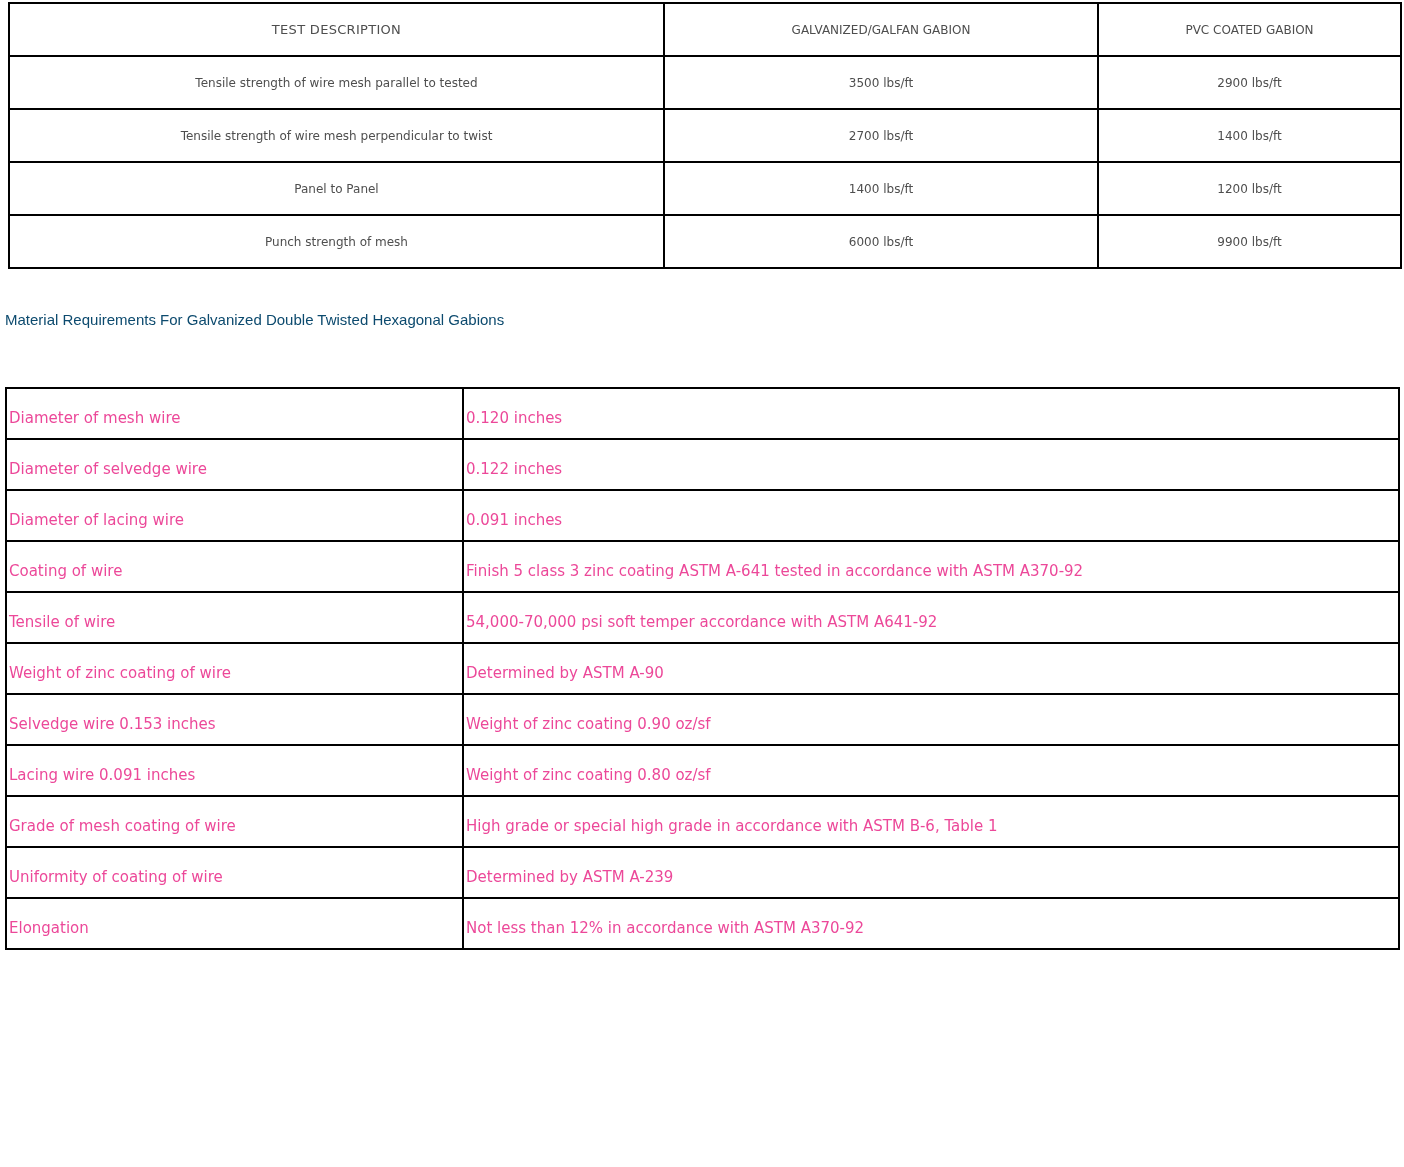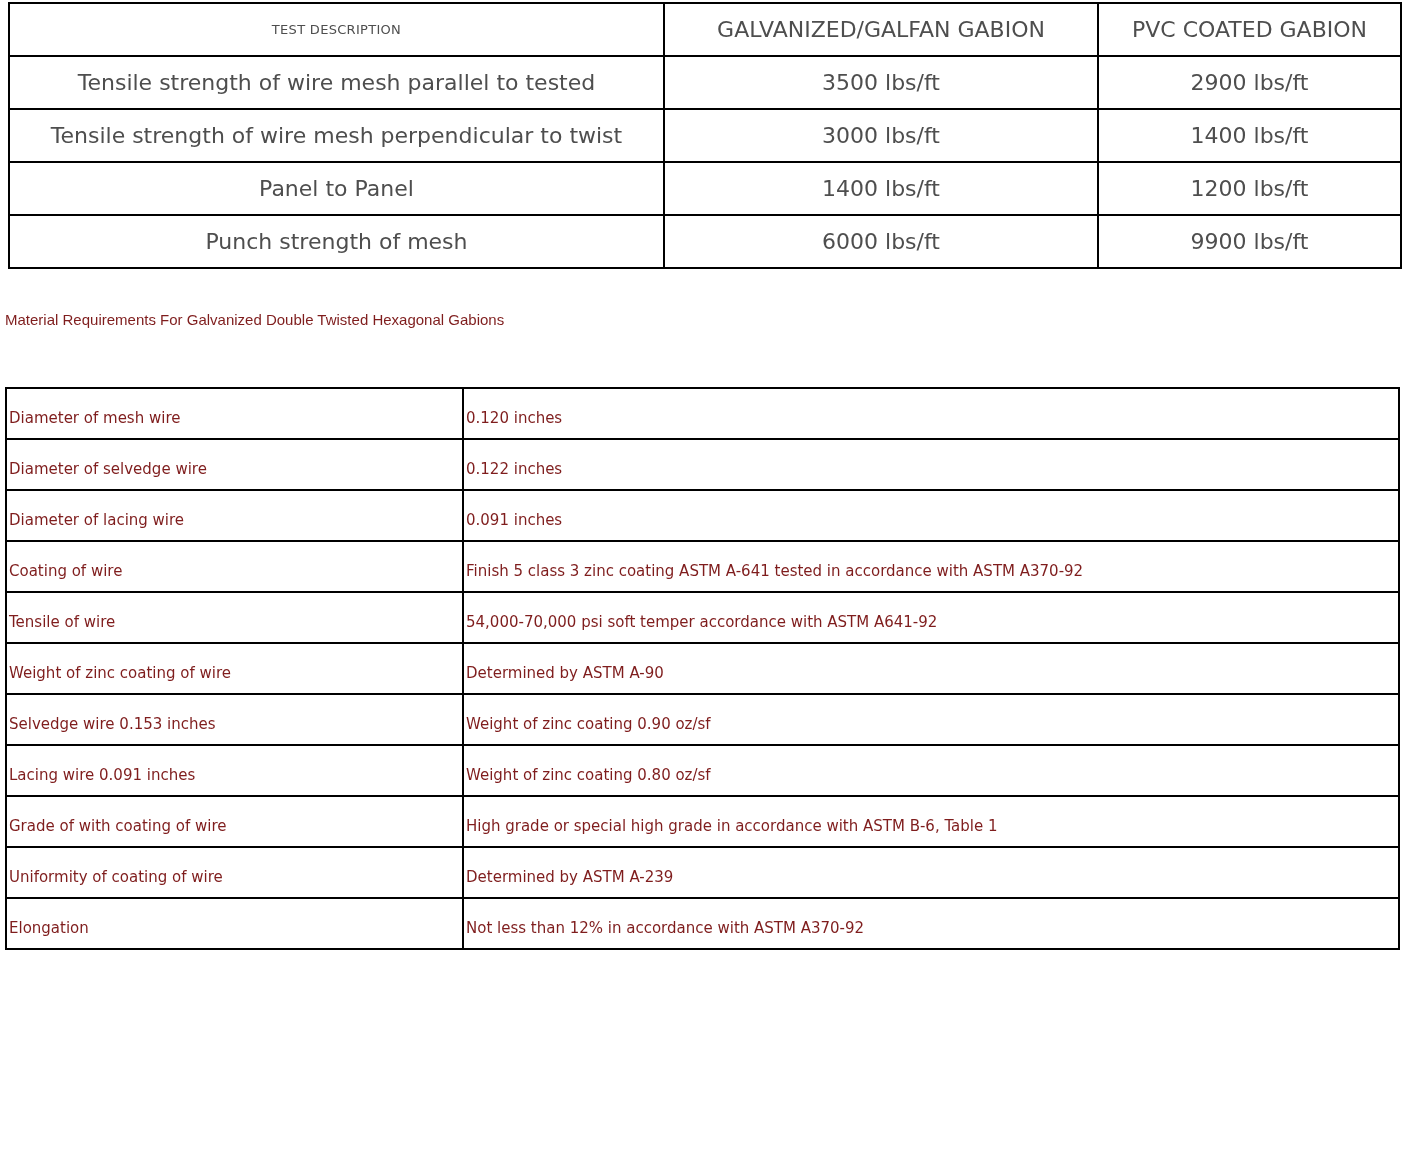--- a/index.html
+++ b/index.html
@@ -24,21 +24,21 @@
     width: 1392px;
     margin: 2px 0 0 8px;
   }
   table.tests-table th,
   table.tests-table td {
     border: 2px solid #000000;
     height: 53px;
     text-align: center;
     vertical-align: middle;
     font-weight: normal;
-    font-size: 22px;
+    font-size: 12px;
     color: #4e4e4e;
     padding: 0;
     overflow: hidden;
     white-space: nowrap;
   }
   table.tests-table th.desc-header {
     font-size: 13px;
     letter-spacing: 0.3px;
   }
   .col-desc  { width: 655px; }
@@ -46,37 +46,37 @@
   .col-pvc   { width: 303px; }
 
   
   .section-heading {
     margin: 41px 0 0 5px;
     height: 20px;
     line-height: 20px;
     font-family: "Liberation Sans", sans-serif;
     font-size: 15px;
     font-weight: normal;
-    color: #7f1d1d;
+    color: #0c4a6e;
   }
 
   
   table.materials-table {
     border-collapse: collapse;
     table-layout: fixed;
     width: 1393px;
     margin: 57px 0 0 5px;
   }
   table.materials-table td {
     border: 2px solid #000000;
     height: 51px;
     text-align: left;
     vertical-align: middle;
     font-size: 15px;
-    color: #7f1d1d;
+    color: #ec4899;
     padding: 8px 4px 0 2px;
     overflow: hidden;
     white-space: nowrap;
   }
   .col-prop  { width: 457px; }
   .col-value { width: 936px; }
 </style>
 </head>
 <body>
 
@@ -96,21 +96,21 @@
       </tr>
     </thead>
     <tbody>
       <tr>
         <td>Tensile strength of wire mesh parallel to tested</td>
         <td>3500 lbs/ft</td>
         <td>2900 lbs/ft</td>
       </tr>
       <tr>
         <td>Tensile strength of wire mesh perpendicular to twist</td>
-        <td>3000 lbs/ft</td>
+        <td>2700 lbs/ft</td>
         <td>1400 lbs/ft</td>
       </tr>
       <tr>
         <td>Panel to Panel</td>
         <td>1400 lbs/ft</td>
         <td>1200 lbs/ft</td>
       </tr>
       <tr>
         <td>Punch strength of mesh</td>
         <td>6000 lbs/ft</td>
@@ -153,21 +153,21 @@
       </tr>
       <tr>
         <td>Selvedge wire 0.153 inches</td>
         <td>Weight of zinc coating 0.90 oz/sf</td>
       </tr>
       <tr>
         <td>Lacing wire 0.091 inches</td>
         <td>Weight of zinc coating 0.80 oz/sf</td>
       </tr>
       <tr>
-        <td>Grade of with coating of wire</td>
+        <td>Grade of mesh coating of wire</td>
         <td>High grade or special high grade in accordance with ASTM B-6, Table 1</td>
       </tr>
       <tr>
         <td>Uniformity of coating of wire</td>
         <td>Determined by ASTM A-239</td>
       </tr>
       <tr>
         <td>Elongation</td>
         <td>Not less than 12% in accordance with ASTM A370-92</td>
       </tr>

